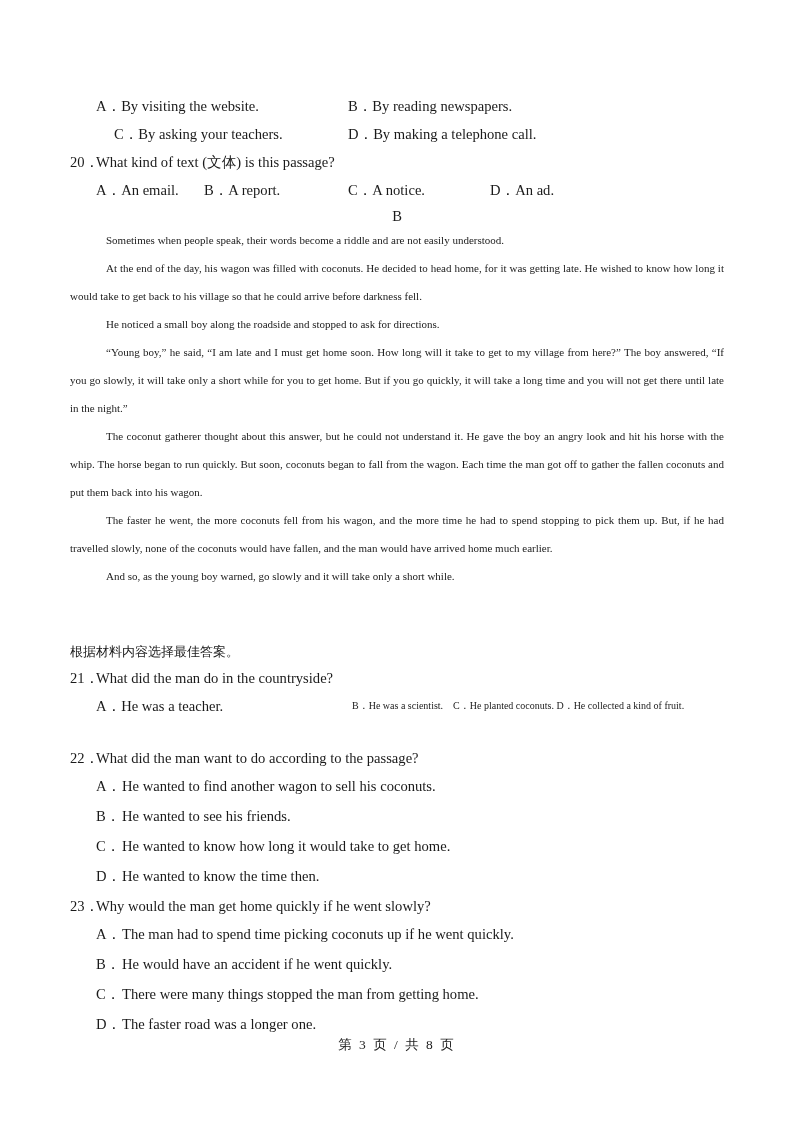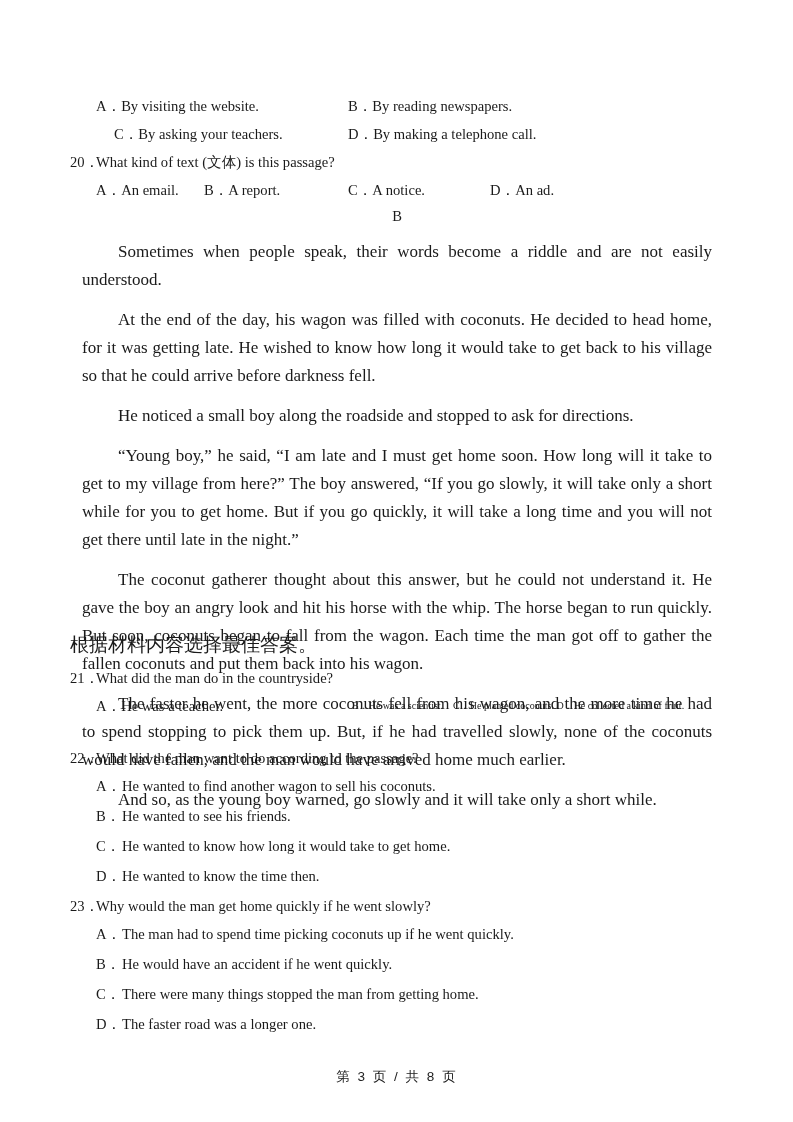--- a/index.html
+++ b/index.html
@@ -16,37 +16,38 @@
     -webkit-font-smoothing: antialiased;
   }
   .page {
     position: absolute;
     left: 70px;
     top: 0;
     width: 654px;   
     height: 813px;
   }
   .para {
-    font-size: 17px;
+    font-size: 11px;
     line-height: 28px;
     text-align: justify;
     text-justify: inter-word;
     text-indent: 36px;
-    margin: 12px;
+    margin: 0;
   }
 
   .center-head {
     text-align: center;
     font-size: 14.6px;
     line-height: 28px;
   }
 
   .cn {
-    font-family: Liberation Sans, sans-serif;
-    font-size: 19px;
+    font-family: Liberation Mono, monospace;
+    font-size: 13px;
+    margin-top: 8px;
   }
 
   
   .opt-row {
     position: relative;
     height: 28px;
     font-size: 14.6px;
     line-height: 28px;
   }
   .opt {
@@ -90,24 +91,23 @@
   .abs { position: absolute; left: 0; }
 
   
   .footer {
     position: absolute;
     left: 0;
     top: 1036px;
     width: 654px;
     text-align: center;
     font-size: 13.5px;
-    font-family: Liberation Sans, sans-serif;
+    font-family: Liberation Serif, serif;
     letter-spacing: 2px;
     color: #222;
-    margin-top: 32px;
   }
 </style>
 </head>
 <body>
 
 <div class="page">
 
   <div class="opt-row abs" style="top:92px;">
     <span class="opt" style="left:26px;">
       <span>A</span><span>．</span><span>By visiting the website.</span>

